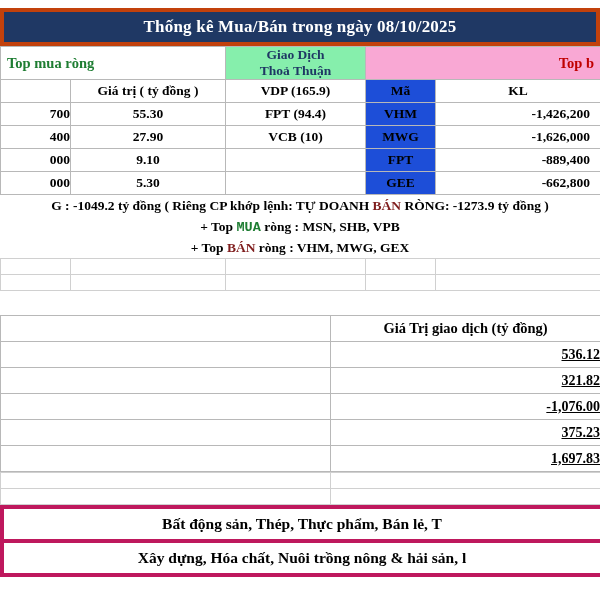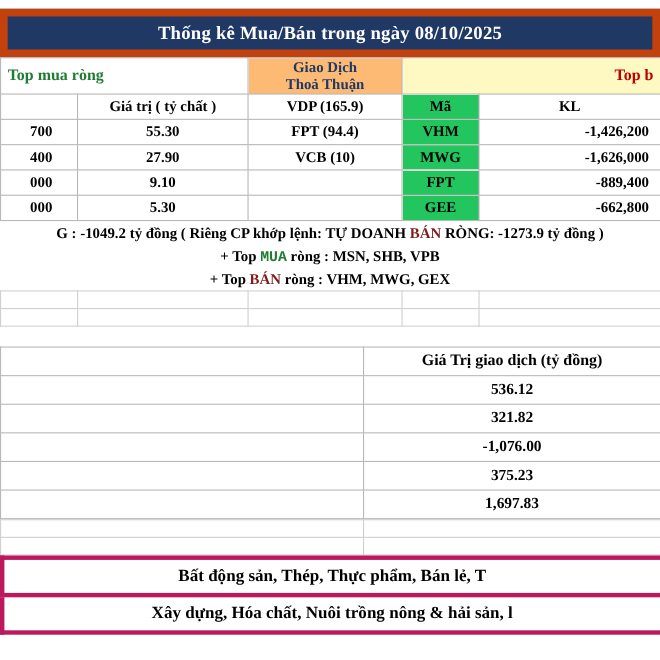--- a/index.html
+++ b/index.html
@@ -38,21 +38,21 @@
 
   
   .title-bar {
     background: #1f3864;
     color: #ffffff;
     font-size: 17px;
     font-weight: bold;
     text-align: center;
     height: 30px;
     line-height: 30px;
-    border: 7px solid #c2410c;
+    border: 4px solid #c2410c;
     letter-spacing: .2px;
   }
 
   
   .block-top {
     position: absolute;
     left: 0;
     top: 8px;
     width: 600px;
   }
@@ -65,41 +65,41 @@
     height: 22px;
   }
   .hdr-green {
     background: #ffffff;
     color: #1e7d32;
     font-size: 14.5px;
     text-align: left;
     padding-left: 6px;
   }
   .hdr-red {
-    background: #fef9c3;
+    background: #f9a8d4;
     color: #c00000;
     font-size: 14.5px;
     text-align: right;
     padding-right: 6px;
   }
   .hdr-mid {
-    background: #fdba74;
+    background: #86efac;
     color: #1f3864;
     font-size: 13.5px;
     line-height: 16px;
   }
   .cell-grey {
-    background: #22c55e;
+    background: #1d4ed8;
   }
   .cell-plain {
     background: #ffffff;
     color: #000000;
   }
   .left-pad {
-    text-align: center;
+    text-align: right;
     padding-left: 4px;
   }
   .right-pad {
     text-align: right;
     padding-right: 10px;
   }
 
   
   .note {
     text-align: center;
@@ -133,22 +133,23 @@
   }
   .tbl-bottom {
     width: 600px;
     font-size: 14px;
     border-radius: 31px;
   }
   .tbl-bottom td {
     height: 25px;
   }
   .val-col {
-    text-align: center;
+    text-align: right;
     font-size: 14px;
+    text-decoration: underline;
   }
   .hdr-val {
     font-size: 14.5px;
   }
   .neg { color: #000; }
 
   .sector-row td {
     height: 30px;
     font-size: 15.5px;
     text-align: center;
@@ -178,21 +179,21 @@
         <td class="hdr-green" colspan="2">Top mua ròng</td>
         <td class="hdr-mid" rowspan="1">
           <div>Giao Dịch</div>
           <div>Thoả Thuận</div>
         </td>
         <td class="hdr-red" colspan="2">Top b</td>
       </tr>
 
       <tr>
         <td class="cell-plain"></td>
-        <td class="cell-plain">Giá trị ( tỷ chất )</td>
+        <td class="cell-plain">Giá trị ( tỷ đồng )</td>
         <td class="cell-plain">VDP (165.9)</td>
         <td class="cell-grey">Mã</td>
         <td class="cell-plain">KL</td>
       </tr>
 
       <tr>
         <td class="cell-plain left-pad">700</td>
         <td class="cell-plain">55.30</td>
         <td class="cell-plain">FPT (94.4)</td>
         <td class="cell-grey">VHM</td>

